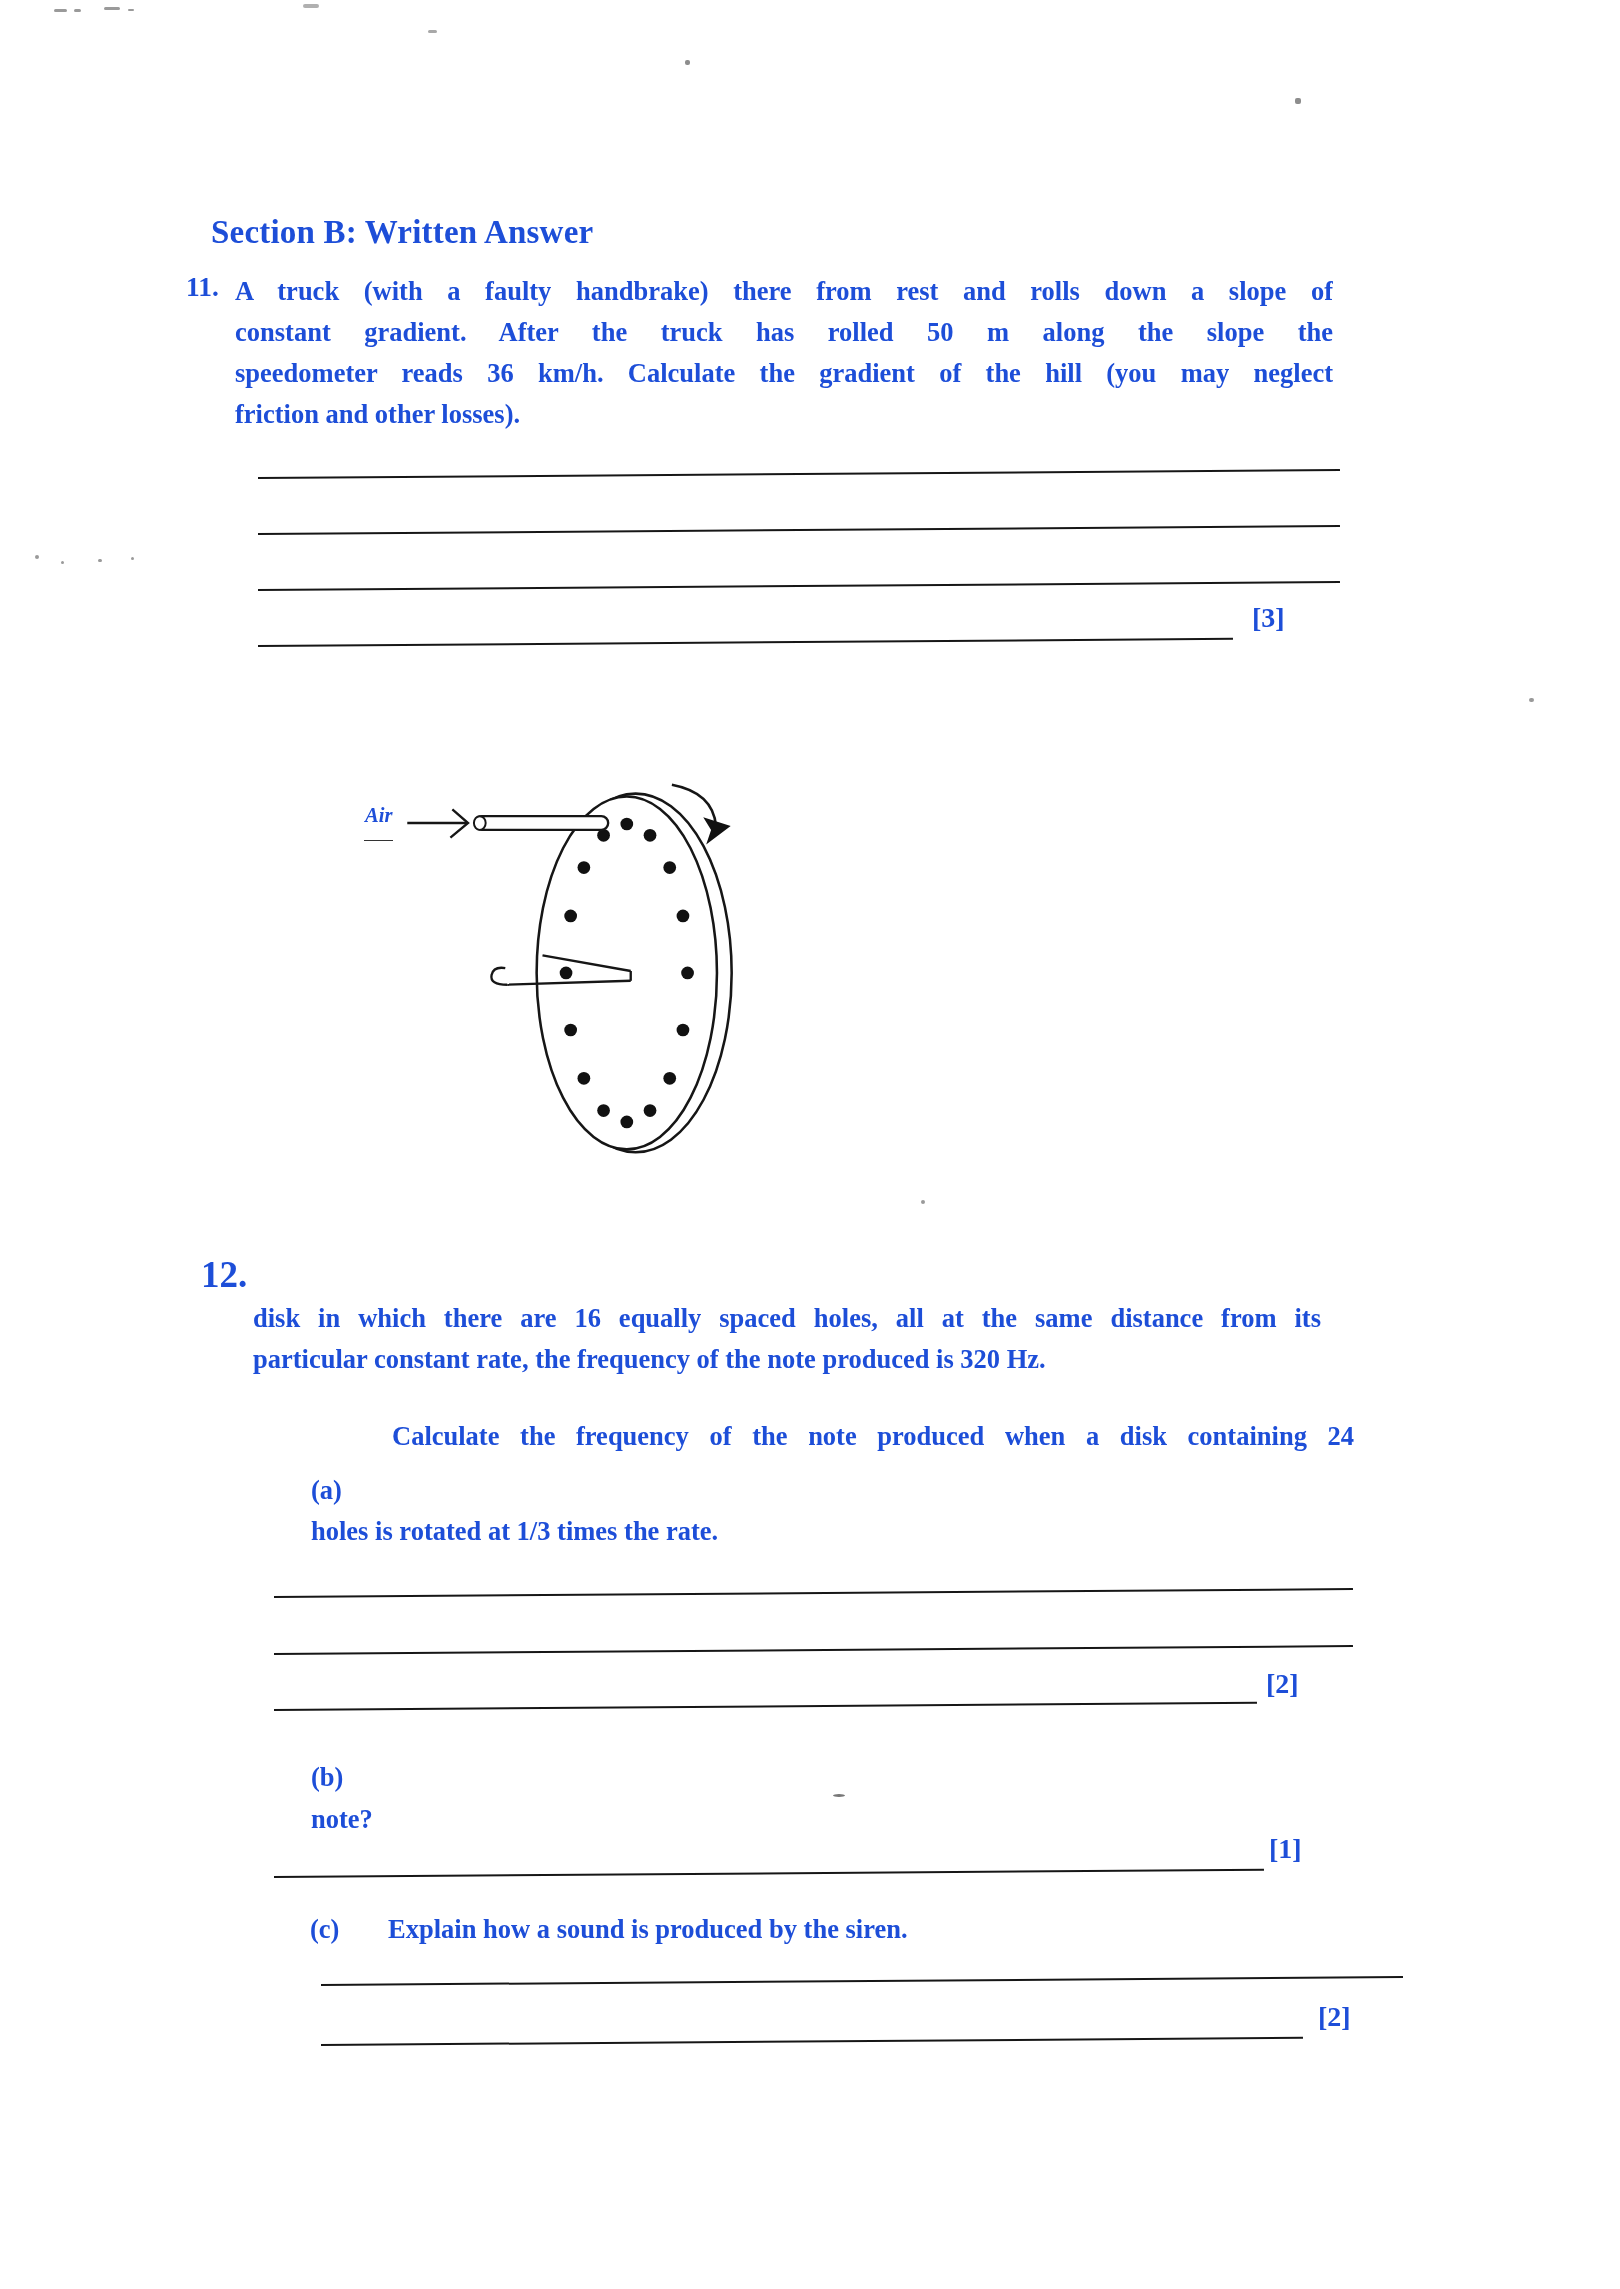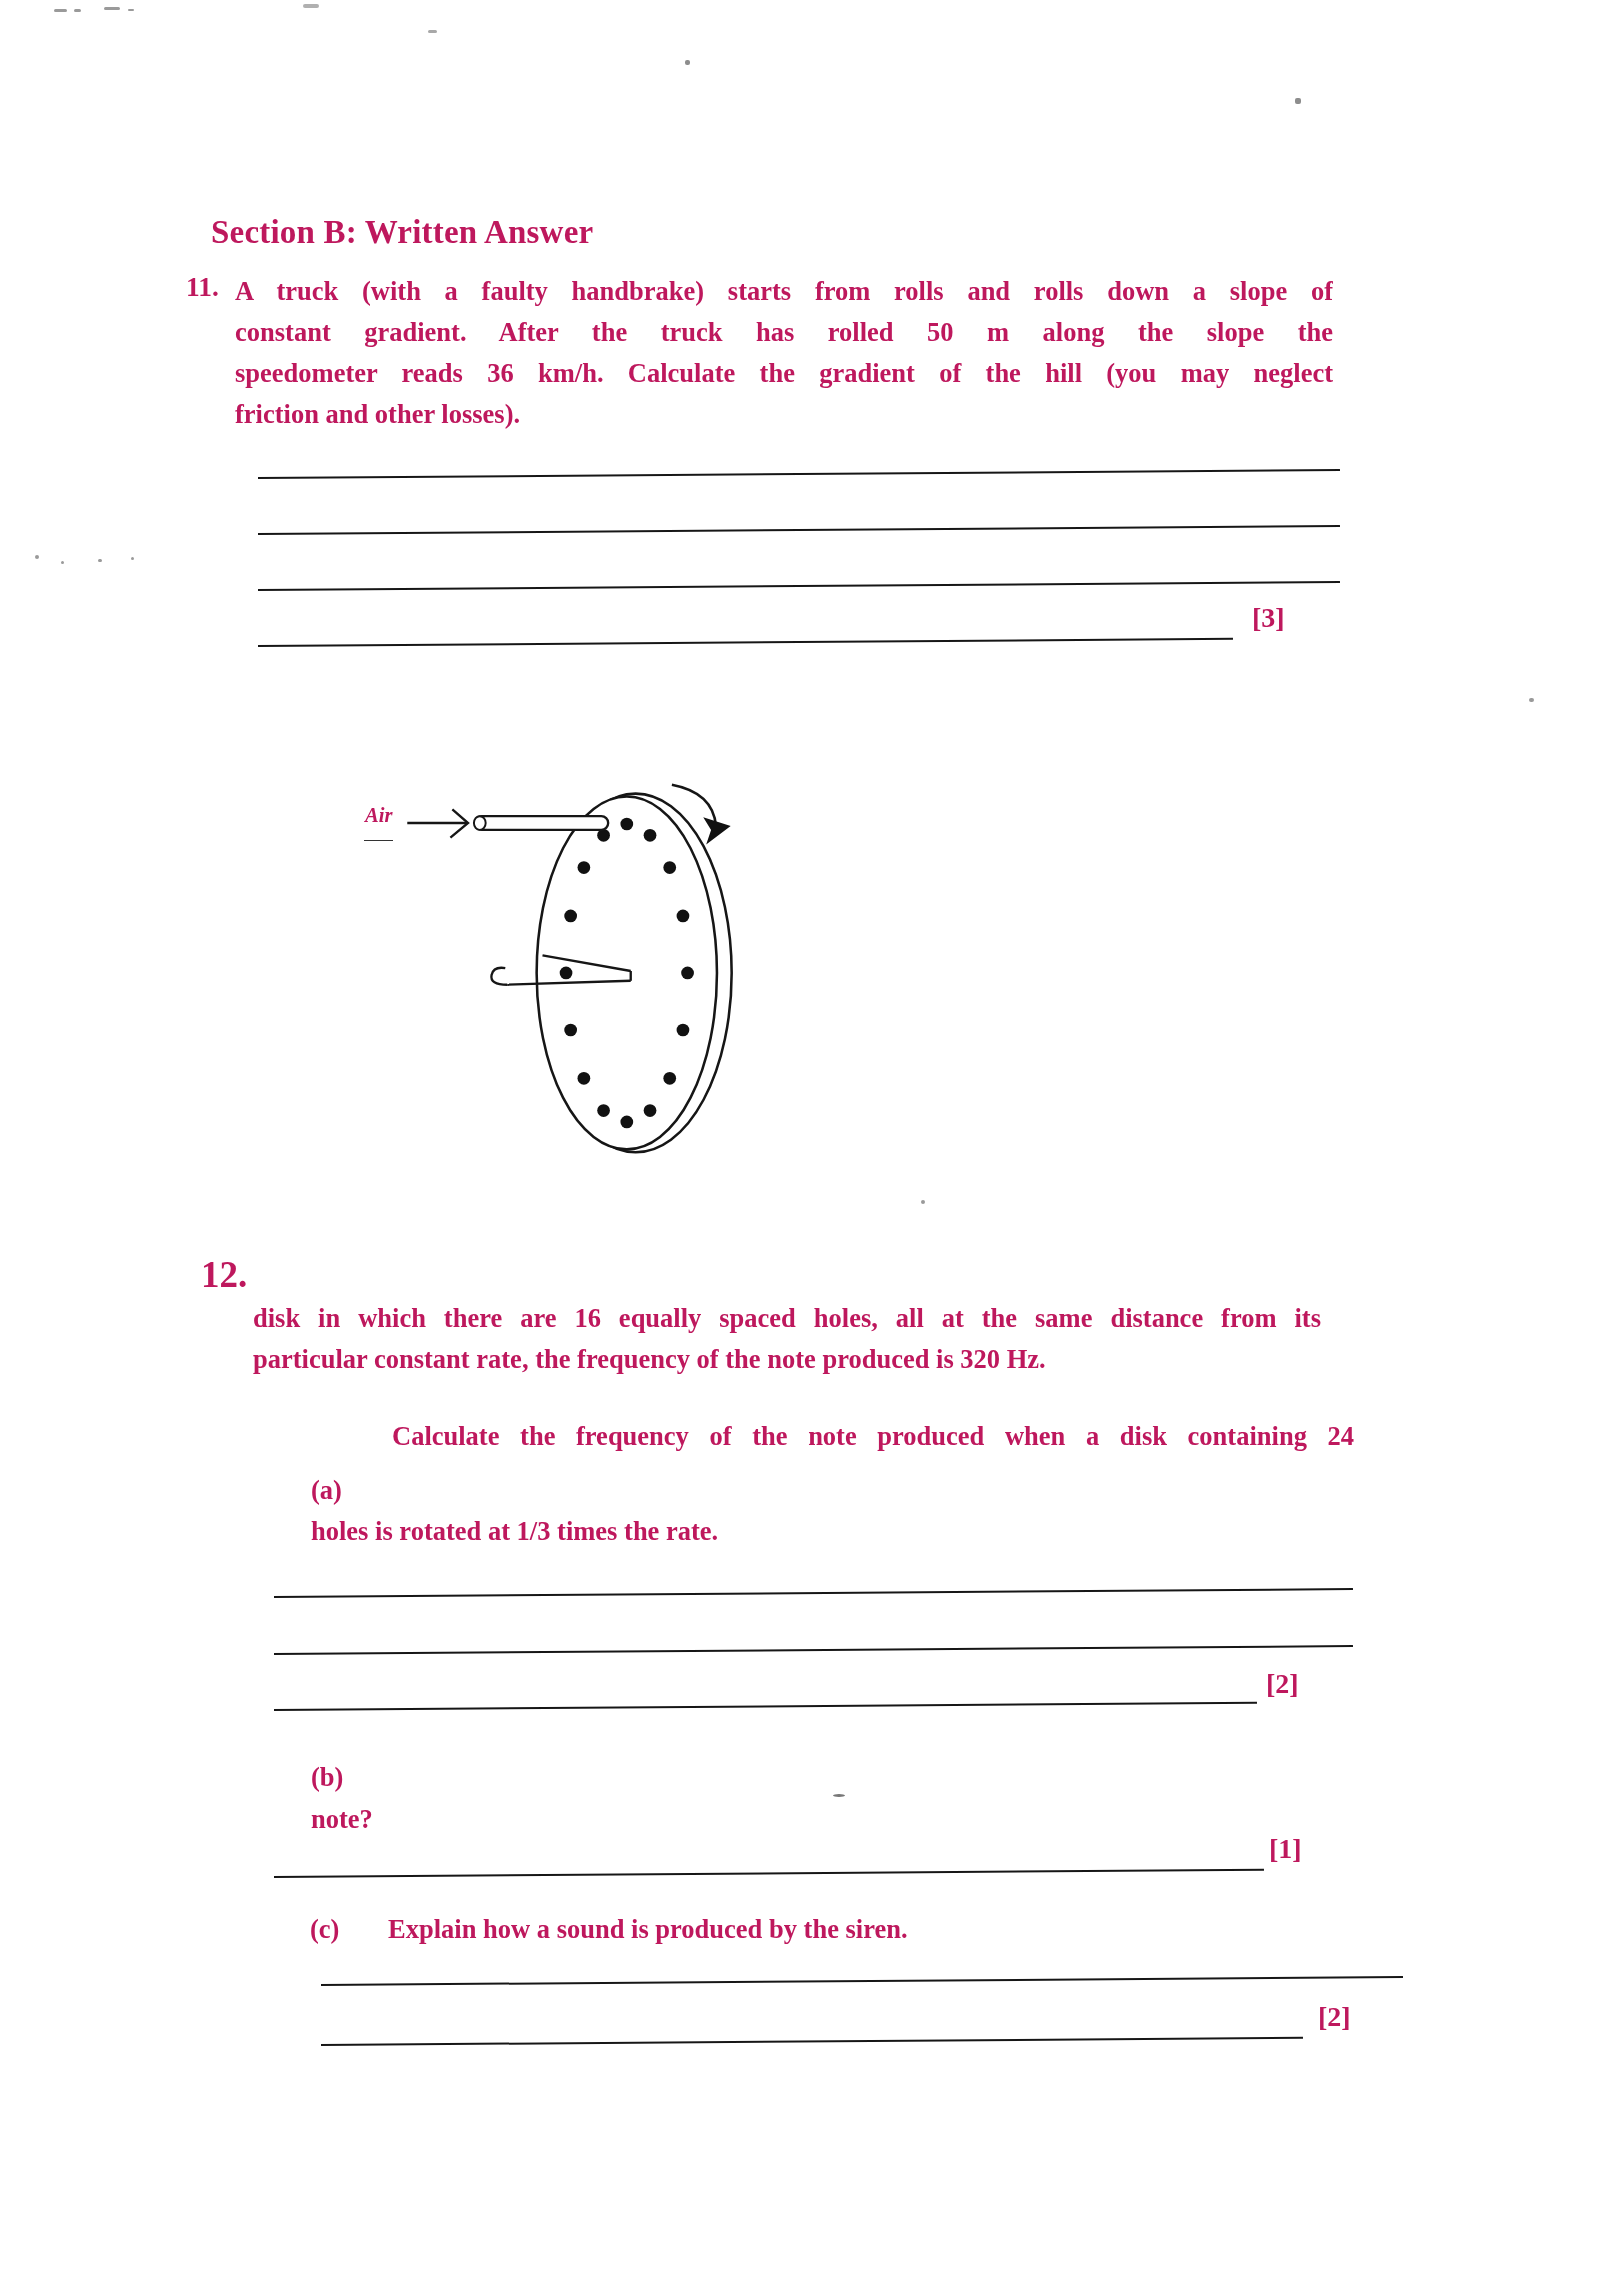--- a/index.html
+++ b/index.html
@@ -2,21 +2,21 @@
 <html><head>
 <meta charset="utf-8">
 <style>
   html,body{margin:0;padding:0;background:#e8e8e8;}
   .page{
     position:relative;
     width:1620px;height:2290px;
     margin:0 auto;
     background:#ffffff;
     font-family:"Liberation Serif","DejaVu Serif",serif;
-    color:#be185d;
+    color:#1d4ed8;
     overflow:hidden;
   }
   .abs{position:absolute;}
   .heading{
     font-size:33px;font-weight:700;letter-spacing:0.2px;
     white-space:nowrap;
   }
   .qnum{font-size:27.4px;font-weight:600;}
   .para{font-size:26.5px;font-weight:600;line-height:41px;}
   .para .jline{text-align:justify;text-align-last:justify;height:41px;overflow:hidden;}
@@ -59,21 +59,21 @@
   <div class="artifact" style="left:131px;top:557px;width:2.9px;height:2.9px;"></div>
   <div class="artifact" style="left:1529px;top:698px;width:4.9px;height:3.9px;"></div>
   <div class="artifact" style="left:833px;top:1794px;width:11.8px;height:2.9px;background:#777;border-radius:50%;"></div>
   <div class="artifact" style="left:921px;top:1200px;width:3.9px;height:3.9px;"></div>
 
   <div class="abs heading" style="left:211px;top:214px;">Section B: Written Answer</div>
 
   <div class="abs qnum" style="left:186px;top:272px;">11.</div>
 
   <div class="abs para" style="left:235px;top:271px;width:1098px;">
-    <div class="jline">A truck (with a faulty handbrake) starts from rolls and rolls down a slope of</div>
+    <div class="jline">A truck (with a faulty handbrake) there from rest and rolls down a slope of</div>
     <div class="jline">constant gradient.  After the truck has rolled 50 m along the slope the</div>
     <div class="jline">speedometer reads 36 km/h.  Calculate the gradient of the hill (you may neglect</div>
     <div class="lline">friction and other losses).</div>
   </div>
 
   <div class="abs ansline" style="left:258px;top:477px;width:1082px;"></div>
   <div class="abs ansline" style="left:258px;top:533px;width:1082px;"></div>
   <div class="abs ansline" style="left:258px;top:589px;width:1082px;"></div>
   <div class="abs ansline" style="left:258px;top:645px;width:975px;"></div>
   <div class="abs marks" style="left:1252px;top:602px;">[3]</div>

